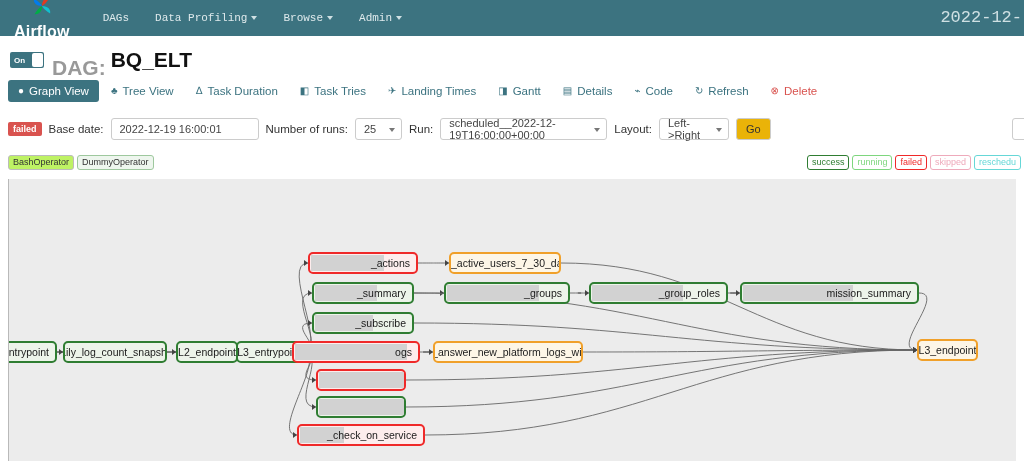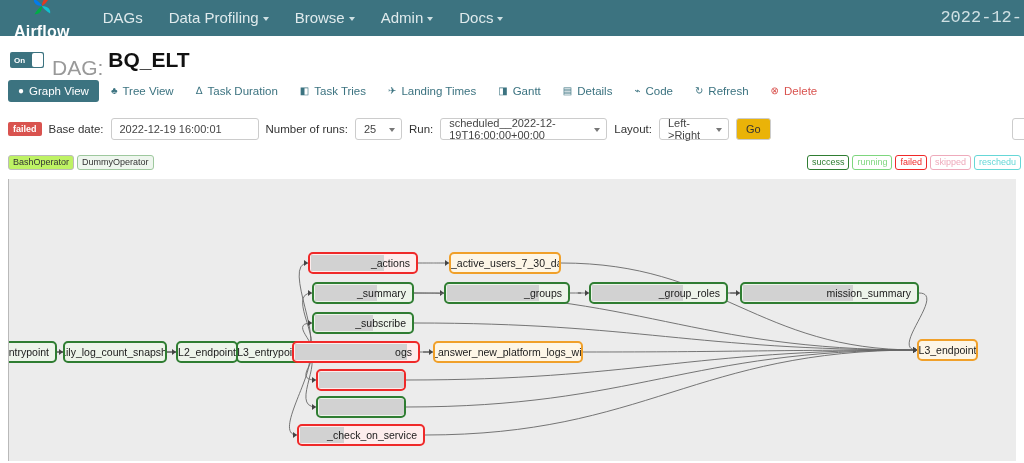--- a/index.html
+++ b/index.html
@@ -24,23 +24,23 @@
     display: flex; align-items: center; gap: 7px;
     margin-right: 20px;
     flex-direction: column;
   }
   .brand-logo { width: 20px; height: 20px; display: block; }
   .brand-text {
     color: #ffffff; font-size: 16px; font-weight: bold;
     letter-spacing: .2px;
   }
   .nav-item {
-    color: #dfeaec; font-size: 15px;
+    color: #dfeaec; font-size: 11px;
     padding: 0 13px; line-height: 36px;
-    cursor: pointer; white-space: nowrap;
+    cursor: pointer; white-space: nowrap; font-family: Liberation Mono, monospace;
   }
   .caret {
     display: inline-block; margin-left: 4px;
     border-left: 3.5px solid transparent;
     border-right: 3.5px solid transparent;
     border-top: 4px solid #cfe0e3;
     vertical-align: middle;
   }
   .nav-right {
     position: absolute; right: 0px; top: 0;
@@ -65,21 +65,21 @@
     cursor: pointer;
   }
   .toggle-label {
     color: #fff; font-size: 8px; font-weight: bold;
     padding-left: 4px;
   }
   .toggle-knob {
     position: absolute; right: 1px; top: 1px;
     width: 11px; height: 14px; background: #fff; border-radius: 2px;
   }
-  .dag-label { color: #999; font-size: 21px; font-weight: 400; margin-top: 16px; }
+  .dag-label { color: #999; font-size: 21px; font-weight: 700; margin-top: 16px; }
   .dag-name { color: #111; font-size: 21px; font-weight: bold; margin-left: 5px; }
 
   
   .tabs {
     display: flex; align-items: center;
     padding-left: 8px; margin-top: 8px;
     height: 26px; gap: 2px;
   }
   .tab {
     display: flex; align-items: center; gap: 5px;
@@ -191,21 +191,20 @@
       <path d="M16 16 C16 26, 10 30, 4 29 C8 23, 11 19, 16 16 Z" fill="#00ad46"></path>
       <path d="M16 16 C26 16, 30 22, 29 28 C23 24, 19 21, 16 16 Z" fill="#11c0d1"></path>
     </svg>
     <span class="brand-text">Airflow</span>
   </div>
   <div id="nav-items" style="display:flex;align-items:center;">
       <div class="nav-item"><span>DAGs</span></div>
       <div class="nav-item"><span>Data Profiling</span><span class="caret"></span></div>
       <div class="nav-item"><span>Browse</span><span class="caret"></span></div>
       <div class="nav-item"><span>Admin</span><span class="caret"></span></div>
-      <div class="nav-item"><span>Docs</span><span class="caret"></span></div>
     </div>
   <div class="nav-right">2022-12-</div>
 </div>
 
 <div class="title-row">
   <div class="toggle">
     <span class="toggle-label">On</span>
     <span class="toggle-knob"></span>
   </div>
   <span class="dag-label">DAG:</span>

